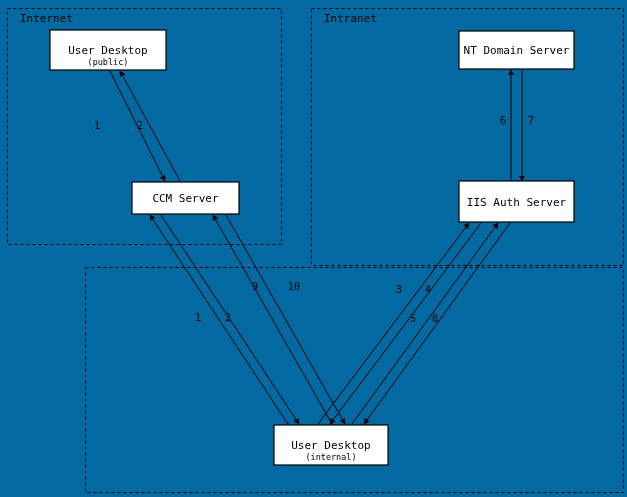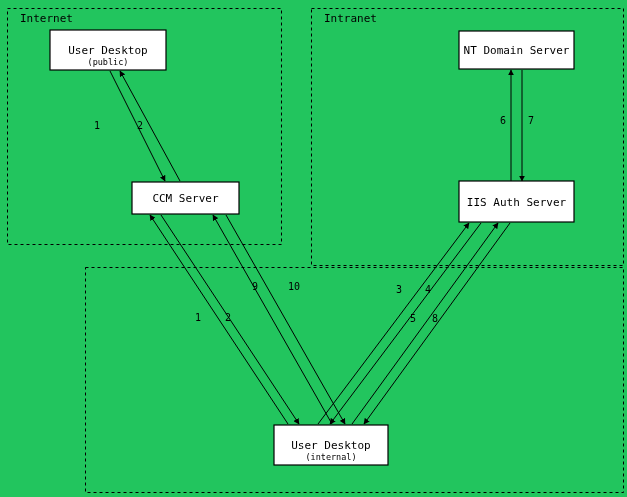--- a/index.html
+++ b/index.html
@@ -4,21 +4,21 @@
 <style>
   html, body {
     margin: 0;
     padding: 0;
     background: #ffffff;
   }
   #diagram-root {
     position: relative;
     width: 627px;
     height: 497px;
-    background: #22c55e;
+    background: #0369a1;
     font-family: "DejaVu Sans Mono", "Liberation Mono", monospace;
     overflow: hidden;
   }
   svg.diagram-svg {
     position: absolute;
     top: 0;
     left: 0;
     width: 627px;
     height: 497px;
   }

